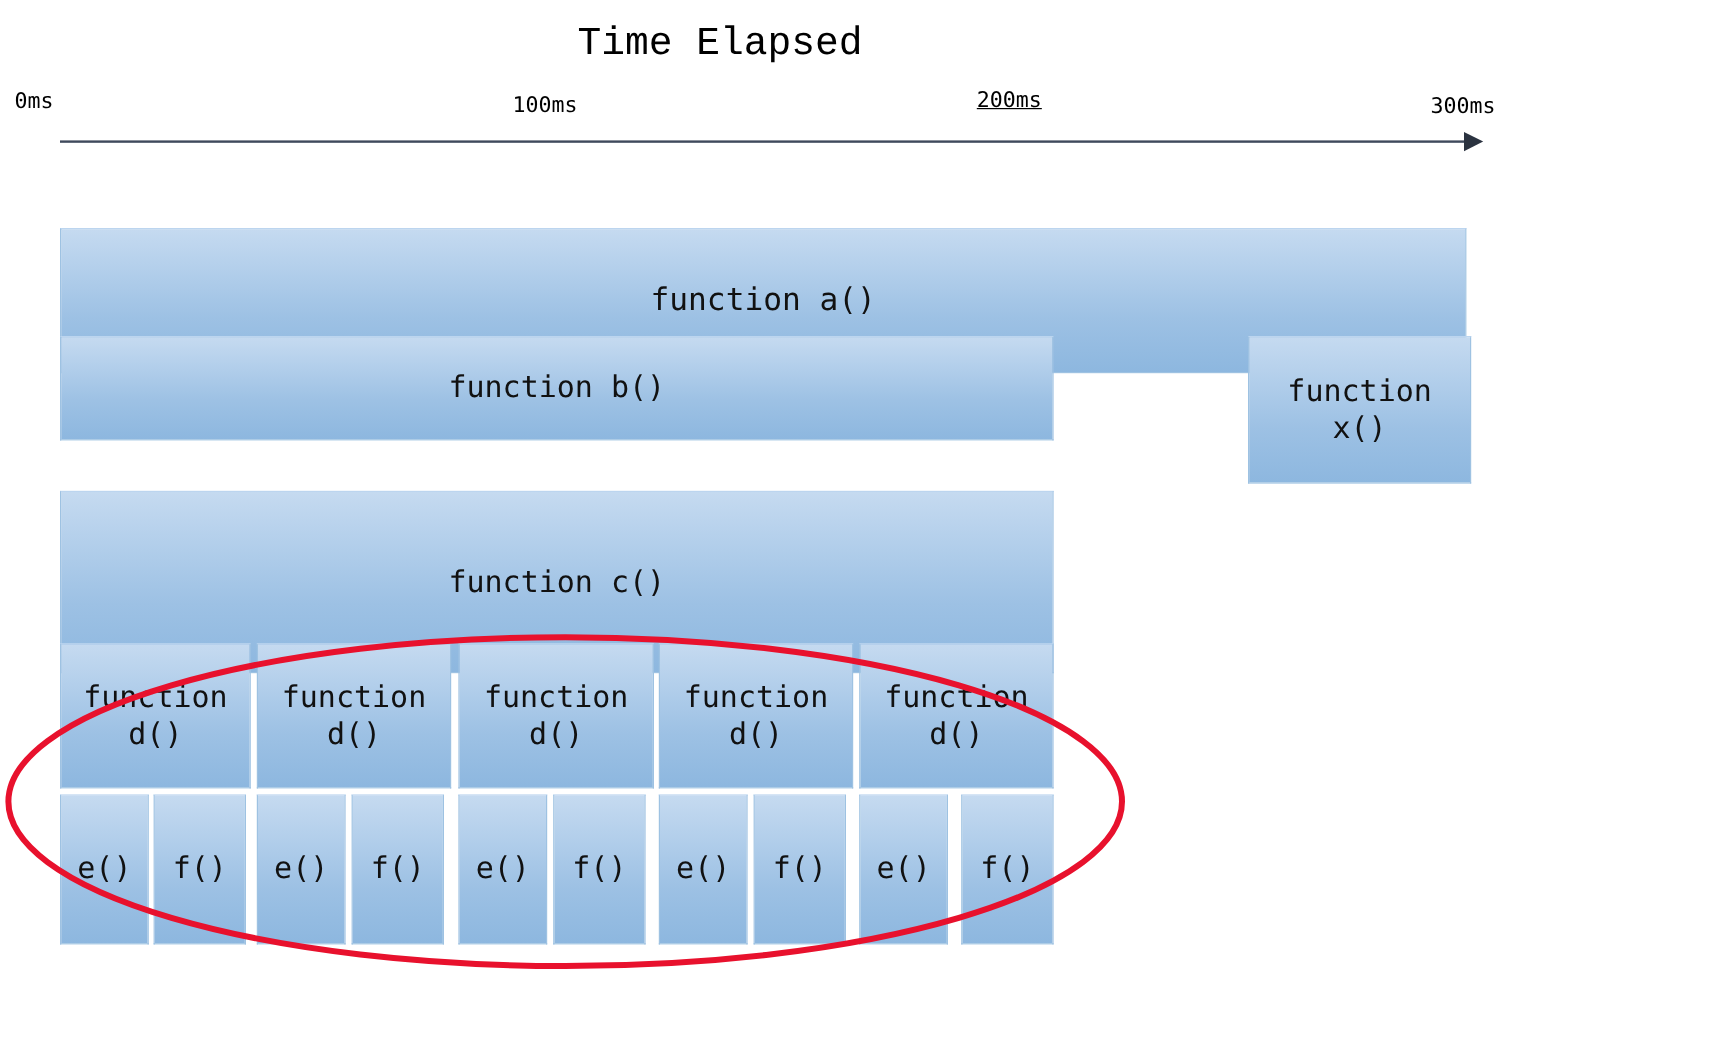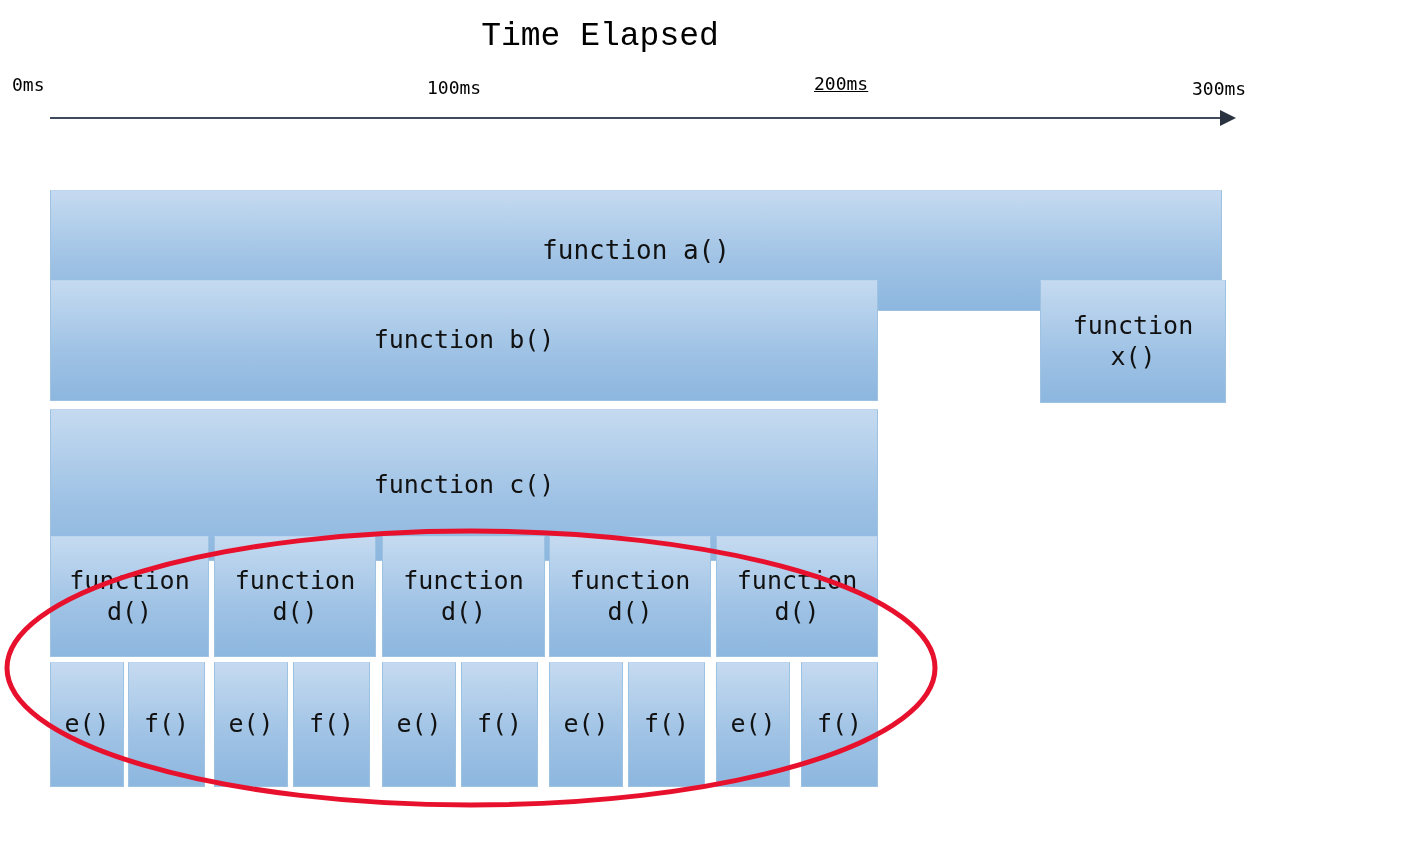--- a/index.html
+++ b/index.html
@@ -105,21 +105,21 @@
       <div class="tick-label" style="left: 400px; top: 77px; margin-left: 27px;">100ms</div>
       <div class="tick-label" style="left: 814px; top: 73px; text-decoration: underline;">200ms</div>
       <div class="tick-label" style="left: 1192px; top: 78px;">300ms</div>
     </div>
 
   <div class="axis-line"></div>
   <div class="axis-arrow"></div>
 
   <div id="frames-layer">
       <div class="bar lvl1" style="left: 50px; top: 150px; width: 1172px; height: 121px;">function a()</div>
-      <div class="bar lvl2" style="left: 50px; top: 280px; width: 828px; height: 121px;">function b()</div>
+      <div class="bar lvl2" style="left: 50px; top: 280px; width: 828px; height: 87px;">function b()</div>
       <div class="bar lvl2" style="left: 1040px; top: 280px; width: 186px; height: 123px;">function
 x()</div>
       <div class="bar lvl3" style="left: 50px; top: 409px; width: 828px; height: 152px;">function c()</div>
       <div class="bar lvl4" style="left: 50px; top: 536px; width: 159px; height: 121px;">function
 d()</div>
       <div class="bar lvl4" style="left: 214px; top: 536px; width: 162px; height: 121px;">function
 d()</div>
       <div class="bar lvl4" style="left: 382px; top: 536px; width: 163px; height: 121px;">function
 d()</div>
       <div class="bar lvl4" style="left: 549px; top: 536px; width: 162px; height: 121px;">function

